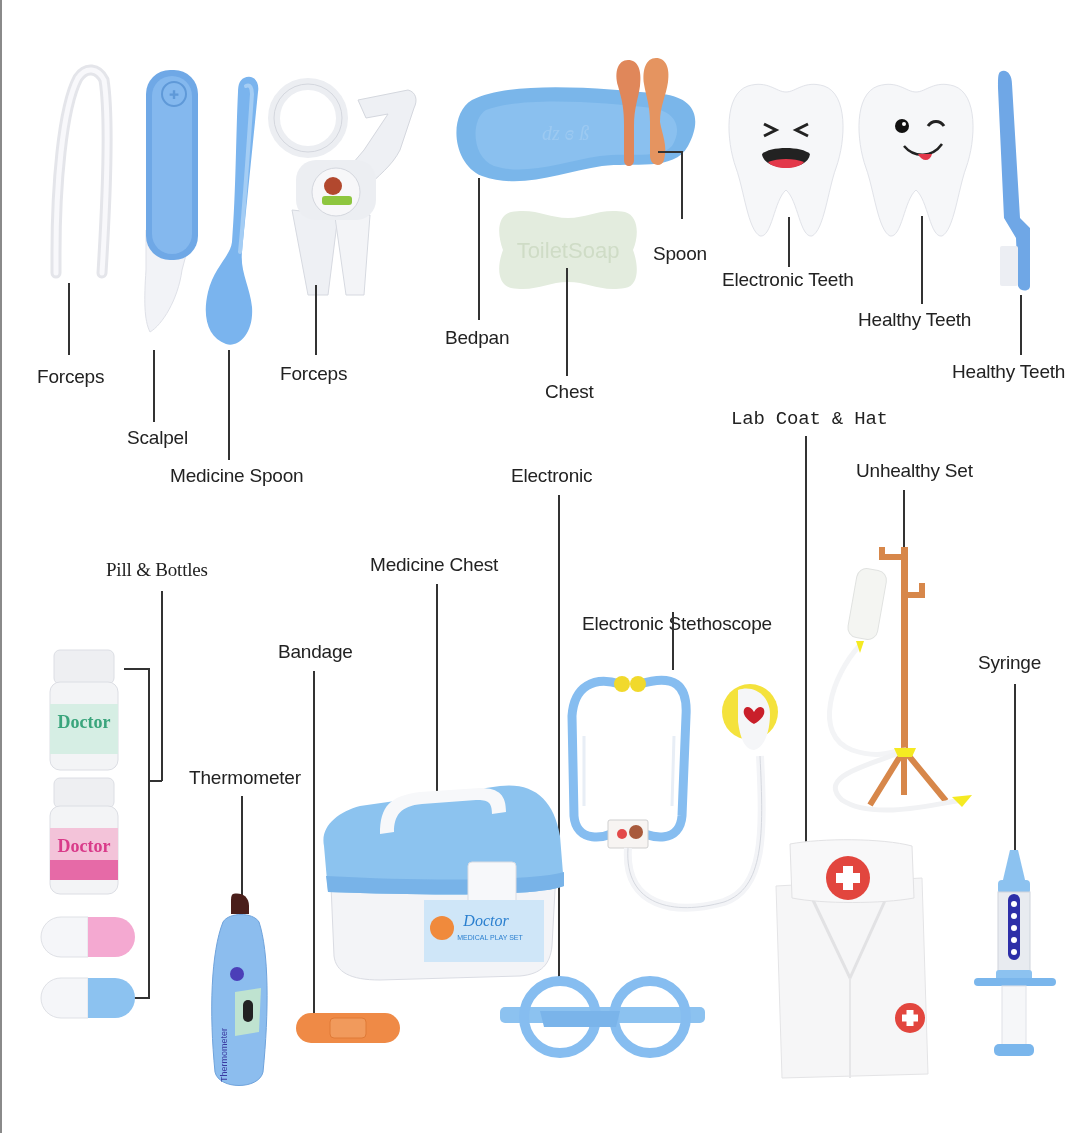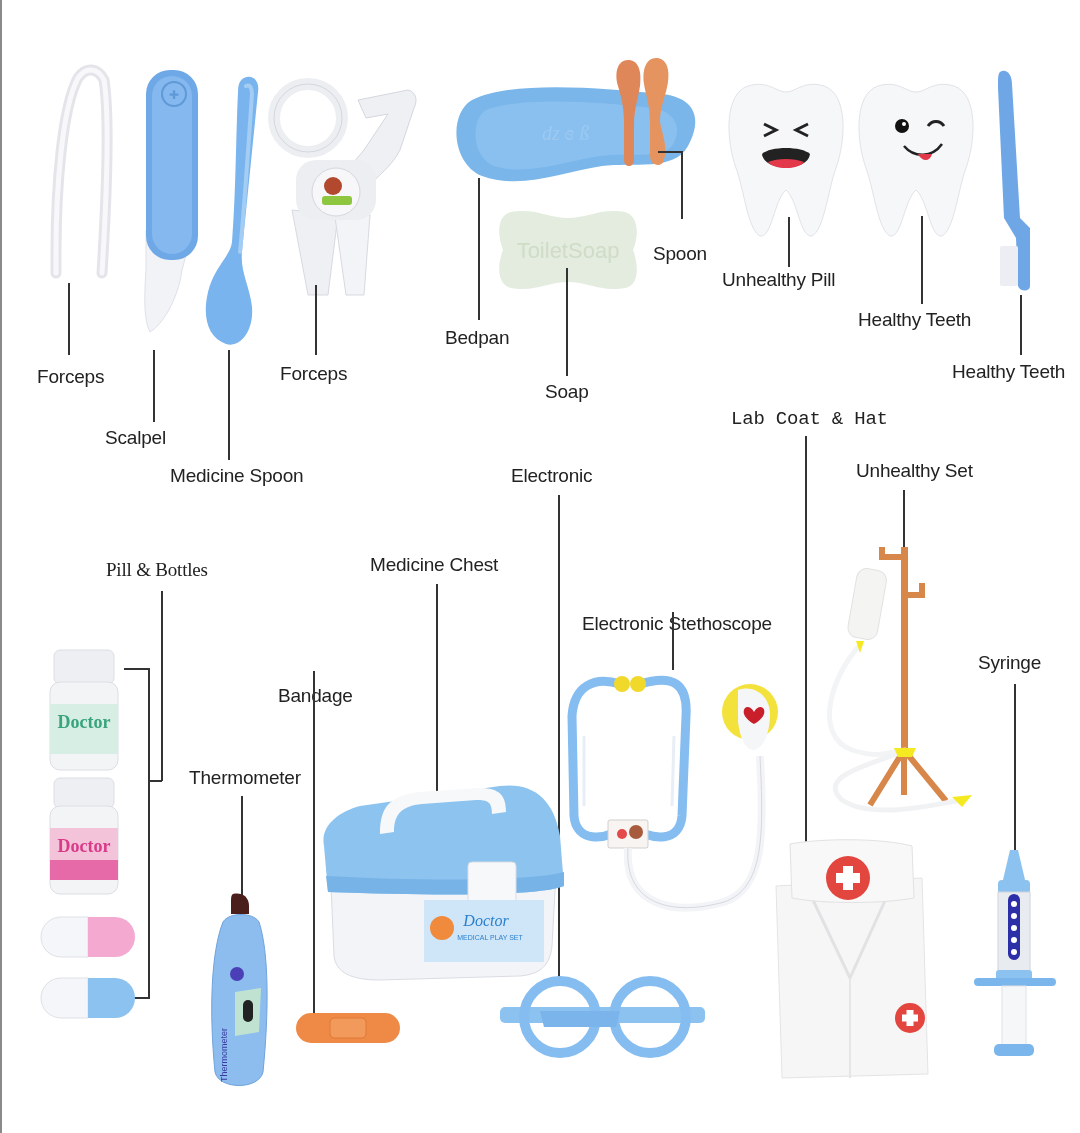--- a/index.html
+++ b/index.html
@@ -28,21 +28,21 @@
 <div class="item" style="left:138px;top:70px;">
   <svg width="62" height="265" viewBox="0 0 62 265">
     <path d="M8 160 L8 200 C6 230 6 250 12 262 C24 255 40 230 44 200 L48 185 L52 175 L44 165 Z" fill="#f2f3f7" stroke="#dfe1e8"></path>
     <rect x="8" y="0" width="52" height="190" rx="24" fill="#6fa8e6"></rect>
     <rect x="14" y="6" width="40" height="178" rx="20" fill="#84b8ee"></rect>
     <circle cx="36" cy="24" r="12" fill="none" stroke="#5f99d8" stroke-width="2"></circle>
     <text x="36" y="29" font-size="12" text-anchor="middle" fill="#5f99d8" font-family="Liberation Sans, sans-serif">✚</text>
   </svg>
 </div>
 <div class="vline" style="left:153px;top:350px;height:72px;"></div>
-<div class="label" style="left:105px;top:427px;">Scalpel</div>
+<div class="label" style="left:127px;top:427px;">Scalpel</div>
 
 <div class="item" style="left:202px;top:72px;">
   <svg width="62" height="275" viewBox="0 0 62 275">
     <path d="M42 6 C50 2 58 8 56 20 C50 80 44 140 40 180 C38 200 48 215 50 235 C52 262 36 276 24 272 C6 266 0 245 6 220 C12 195 28 185 30 170 C34 120 34 60 36 20 C36 12 38 8 42 6 Z" fill="#7ab4ee"></path>
     <path d="M44 14 C48 12 50 16 50 22 C46 80 42 140 38 180" fill="none" stroke="#a4cdf4" stroke-width="4" stroke-linecap="round"></path>
   </svg>
 </div>
 <div class="vline" style="left:228px;top:350px;height:110px;"></div>
 <div class="label" style="left:170px;top:465px;">Medicine Spoon</div>
 
@@ -82,33 +82,33 @@
 <div class="vline" style="left:478px;top:178px;height:142px;"></div>
 <div class="label" style="left:445px;top:327px;">Bedpan</div>
 
 <div class="item" style="left:497px;top:208px;">
   <svg width="142" height="84" viewBox="0 0 142 84">
     <path d="M14 4 C40 0 50 10 71 10 C92 10 102 0 128 4 C142 8 142 28 136 42 C142 58 142 78 128 80 C102 84 92 74 71 74 C50 74 40 84 14 80 C0 76 0 58 6 42 C0 26 0 8 14 4 Z" fill="#e3ecde"></path>
     <text x="71" y="50" font-size="22" text-anchor="middle" fill="#cfdcc6" font-family="Liberation Sans, sans-serif">ToiletSoap</text>
   </svg>
 </div>
 <div class="vline" style="left:566px;top:268px;height:108px;"></div>
-<div class="label" style="left:545px;top:381px;">Soap</div>
+<div class="label" style="left:545px;top:381px;">Chest</div>
 
 <div class="item" style="left:728px;top:80px;">
   <svg width="116" height="160" viewBox="0 0 116 160">
     <path d="M20 6 C40 0 48 12 58 12 C68 12 76 0 96 6 C120 14 118 60 108 88 C100 110 96 150 84 156 C72 158 70 120 58 110 C46 120 44 158 32 156 C20 150 16 110 8 88 C-2 60 -4 14 20 6 Z" fill="#f6f7f9" stroke="#e1e3e9"></path>
     <path d="M36 44 L48 50 L36 56" fill="none" stroke="#222" stroke-width="3"></path>
     <path d="M80 44 L68 50 L80 56" fill="none" stroke="#222" stroke-width="3"></path>
     <path d="M34 74 C42 66 74 66 82 74 C80 92 36 92 34 74 Z" fill="#222"></path>
     <path d="M40 82 C50 78 66 78 76 82 C70 90 46 90 40 82 Z" fill="#e3384a"></path>
   </svg>
 </div>
 <div class="vline" style="left:788px;top:217px;height:50px;"></div>
-<div class="label" style="left:722px;top:269px;">Unhealthy Pill</div>
+<div class="label" style="left:722px;top:269px;">Electronic Teeth</div>
 
 <div class="item" style="left:858px;top:80px;">
   <svg width="116" height="160" viewBox="0 0 116 160">
     <path d="M20 6 C40 0 48 12 58 12 C68 12 76 0 96 6 C120 14 118 60 108 88 C100 110 96 150 84 156 C72 158 70 120 58 110 C46 120 44 158 32 156 C20 150 16 110 8 88 C-2 60 -4 14 20 6 Z" fill="#f6f7f9" stroke="#e1e3e9"></path>
     <circle cx="44" cy="46" r="7" fill="#111"></circle>
     <circle cx="46" cy="44" r="2" fill="#fff"></circle>
     <path d="M70 46 C74 40 82 40 86 46" fill="none" stroke="#222" stroke-width="3"></path>
     <path d="M46 66 C56 78 74 78 84 64" fill="none" stroke="#222" stroke-width="2.5"></path>
     <path d="M60 74 C64 82 72 82 74 74 Z" fill="#e3384a"></path>
   </svg>
@@ -140,21 +140,21 @@
 <div class="vline" style="left:148px;top:668px;height:330px;"></div>
 <div class="hline" style="left:148px;top:780px;width:14px;"></div>
 <div class="hline" style="left:134px;top:997px;width:16px;"></div>
 
 <div class="label" style="left:370px;top:554px;">Medicine Chest</div>
 <div class="vline" style="left:436px;top:584px;height:212px;"></div>
 
 <div class="label" style="left:582px;top:589px;margin-top:24px;">Electronic Stethoscope</div>
 <div class="vline" style="left:672px;top:612px;height:58px;"></div>
 
-<div class="label" style="left:278px;top:641px;margin-top:44px;">Bandage</div>
+<div class="label" style="left:278px;top:641px;">Bandage</div>
 <div class="vline" style="left:313px;top:671px;height:345px;"></div>
 
 <div class="label" style="left:978px;top:652px;">Syringe</div>
 <div class="vline" style="left:1014px;top:684px;height:178px;"></div>
 
 <div class="label" style="left:189px;top:767px;">Thermometer</div>
 <div class="vline" style="left:241px;top:796px;height:100px;"></div>
 
 <div class="item" style="left:50px;top:648px;">
   <svg width="68" height="124" viewBox="0 0 68 124">

